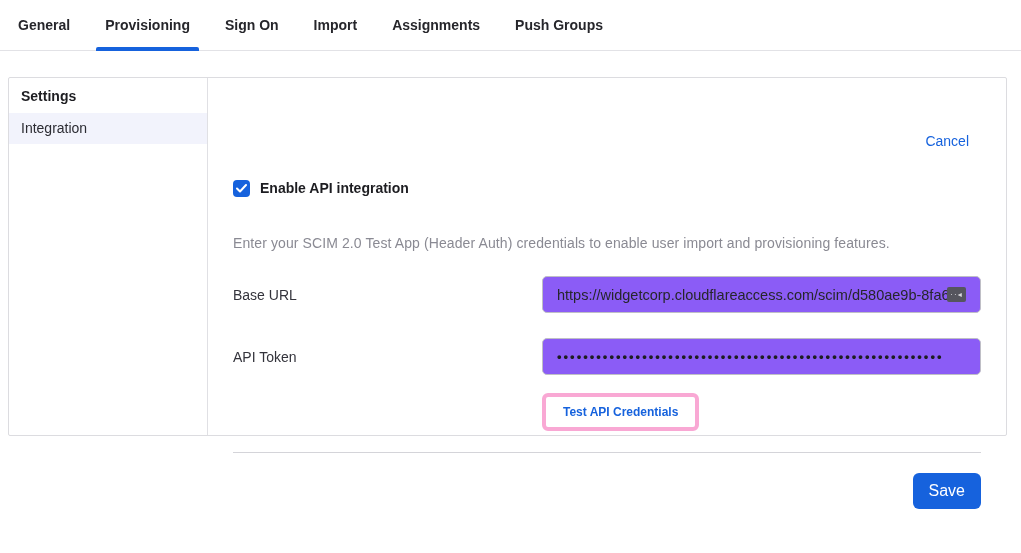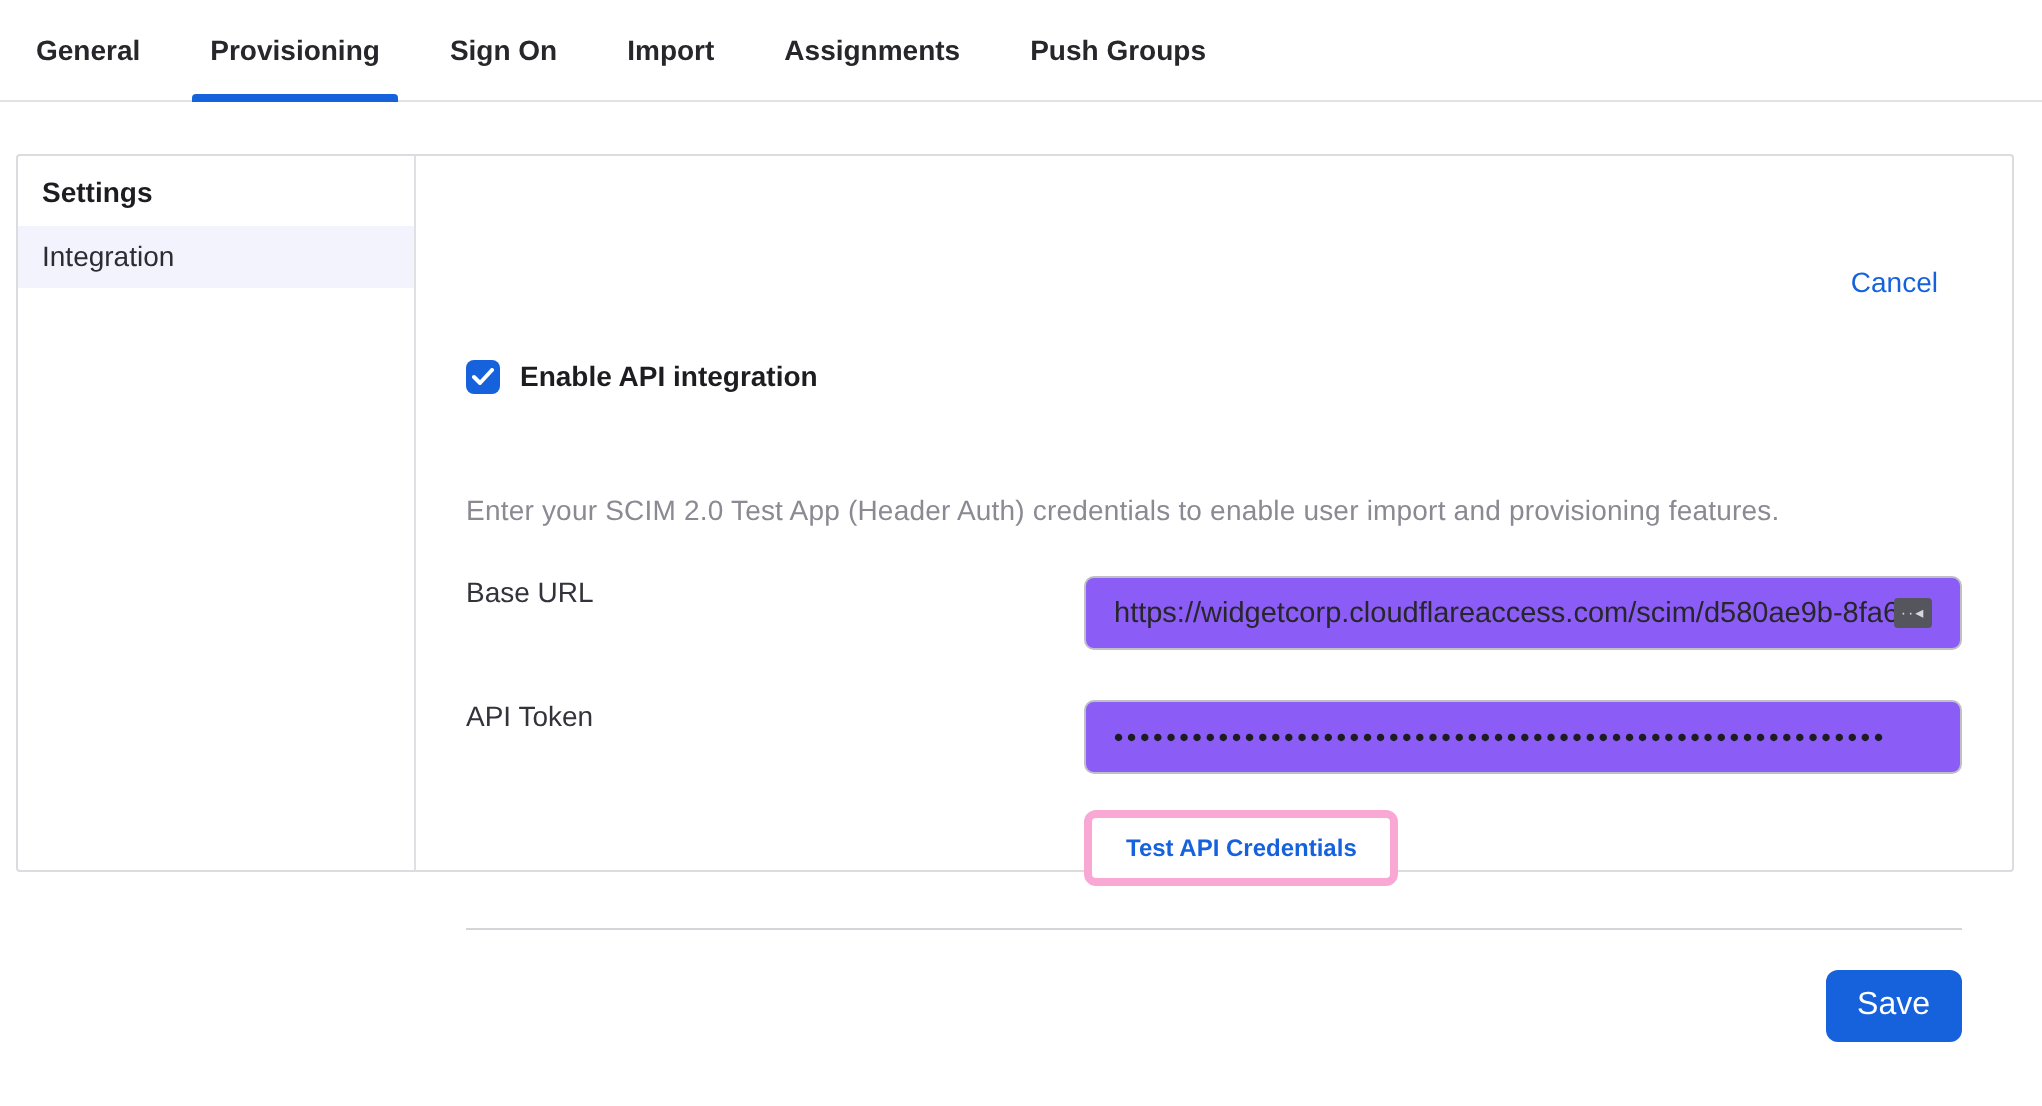--- a/index.html
+++ b/index.html
@@ -104,28 +104,29 @@
   }
   .checkbox svg { display: block; }
   .checkbox-label {
     font-size: 14px;
     font-weight: 700;
     margin-left: 10px;
     color: #1d1d21;
   }
 
   .description {
-    margin-top: 50px;
+    margin-top: 38px;
     font-size: 14px;
     color: #8a8a93;
     letter-spacing: 0.1px;
   }
 
   .field-row {
     display: flex;
+    align-items: center;
     margin-top: 25px;
   }
   .field-row.second { margin-top: 25px; }
   .field-label {
     flex: 0 0 309px;
     font-size: 14px;
     color: #33333b;
   }
   .input-box {
     flex: 1;

